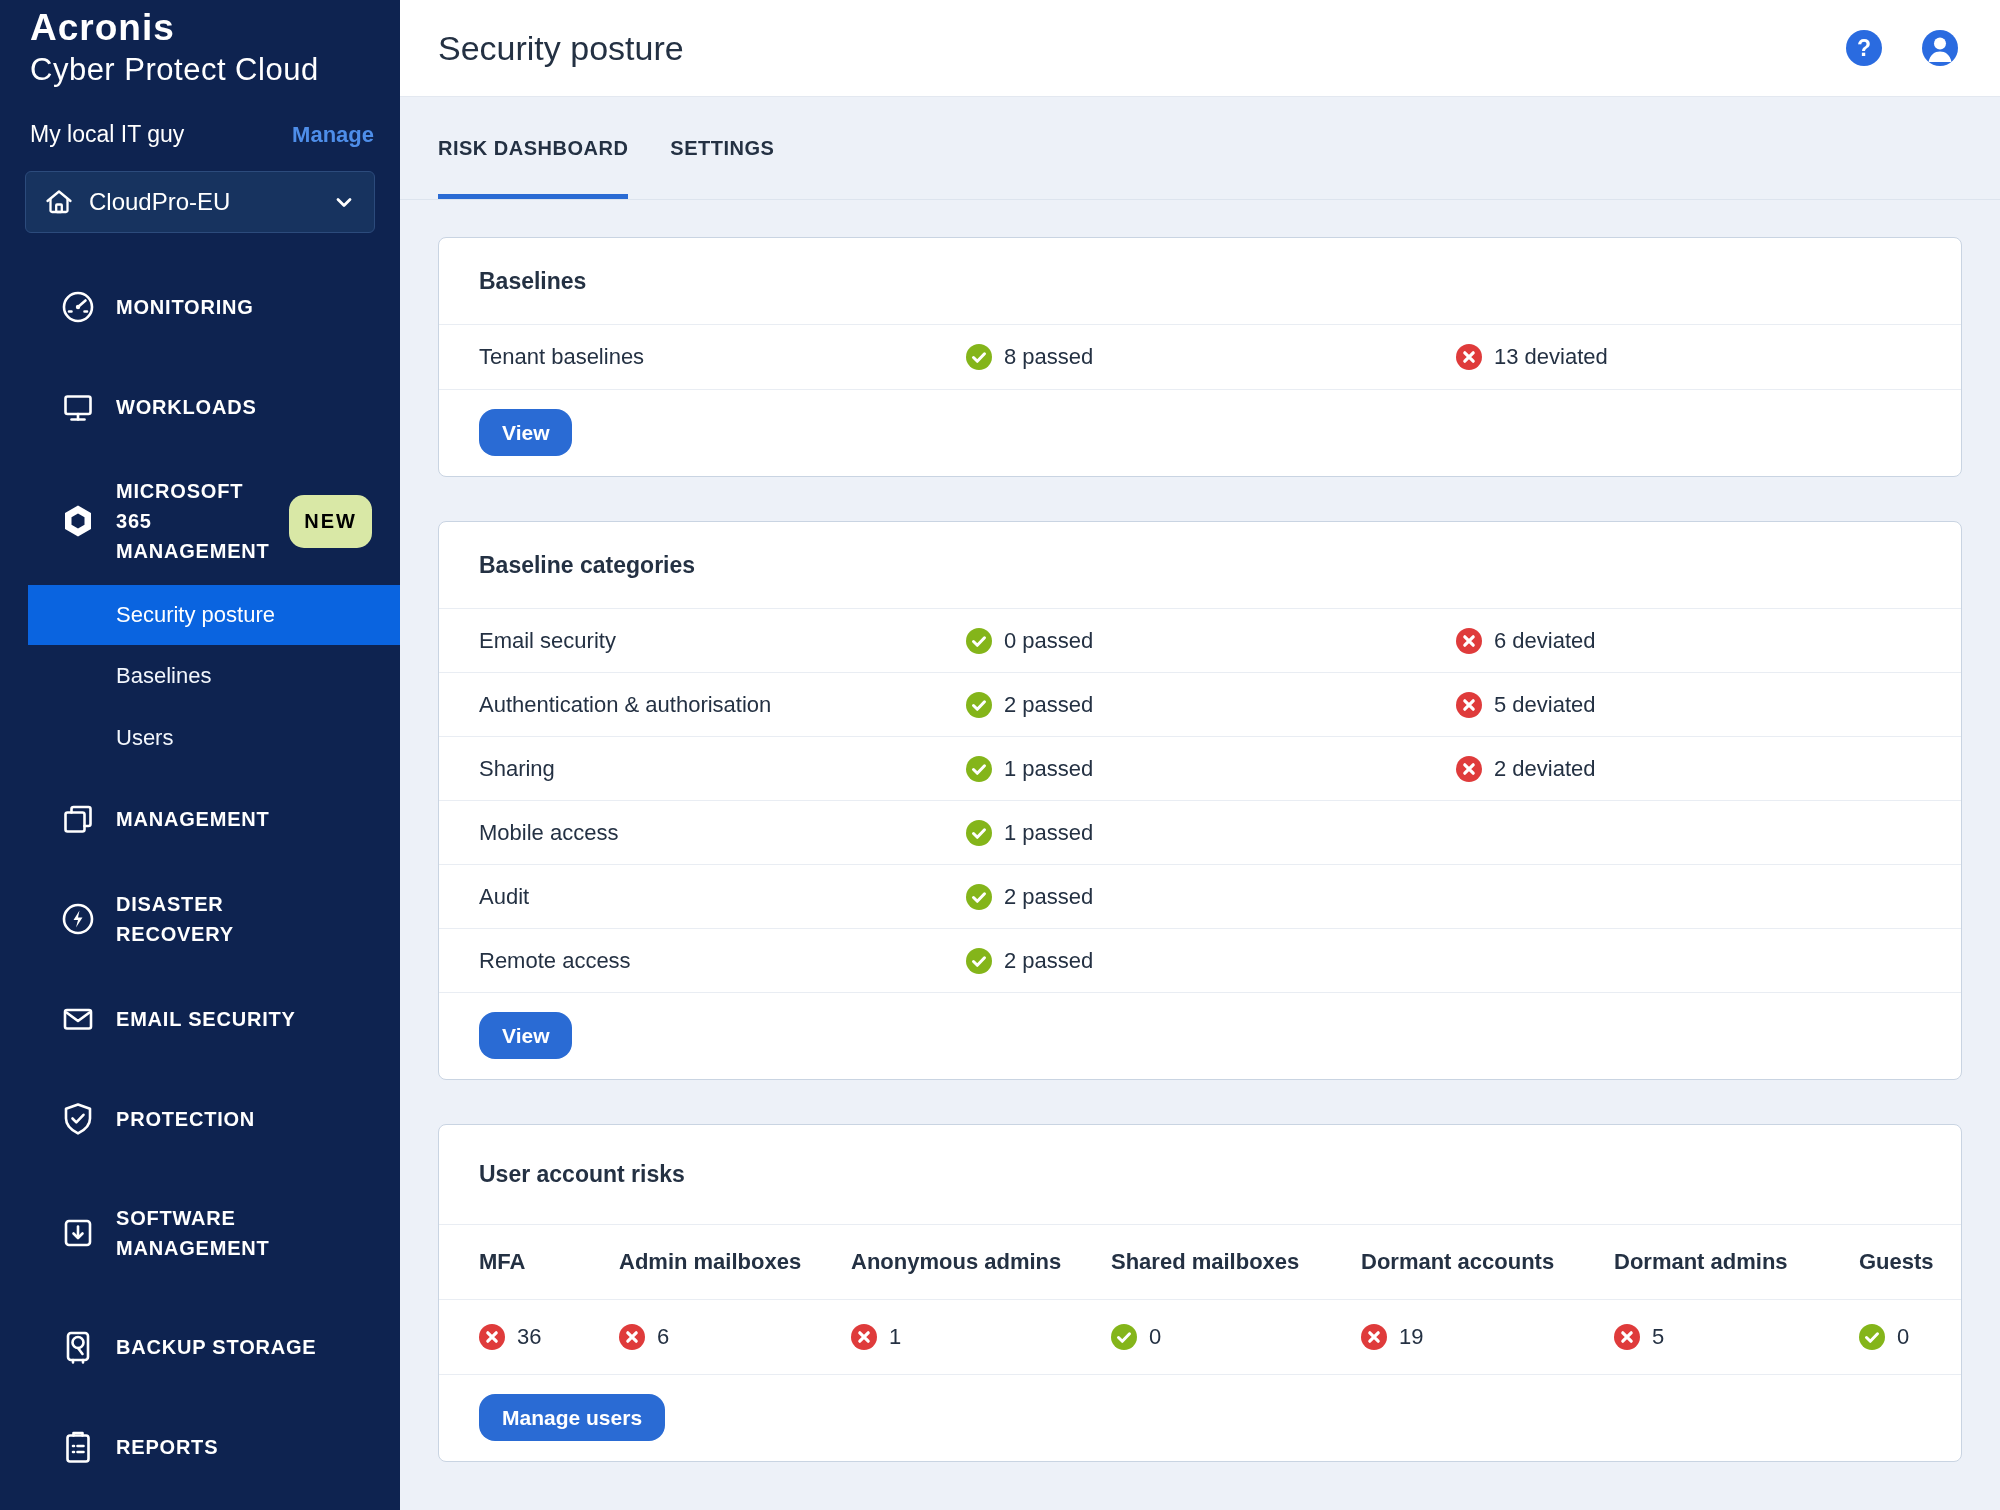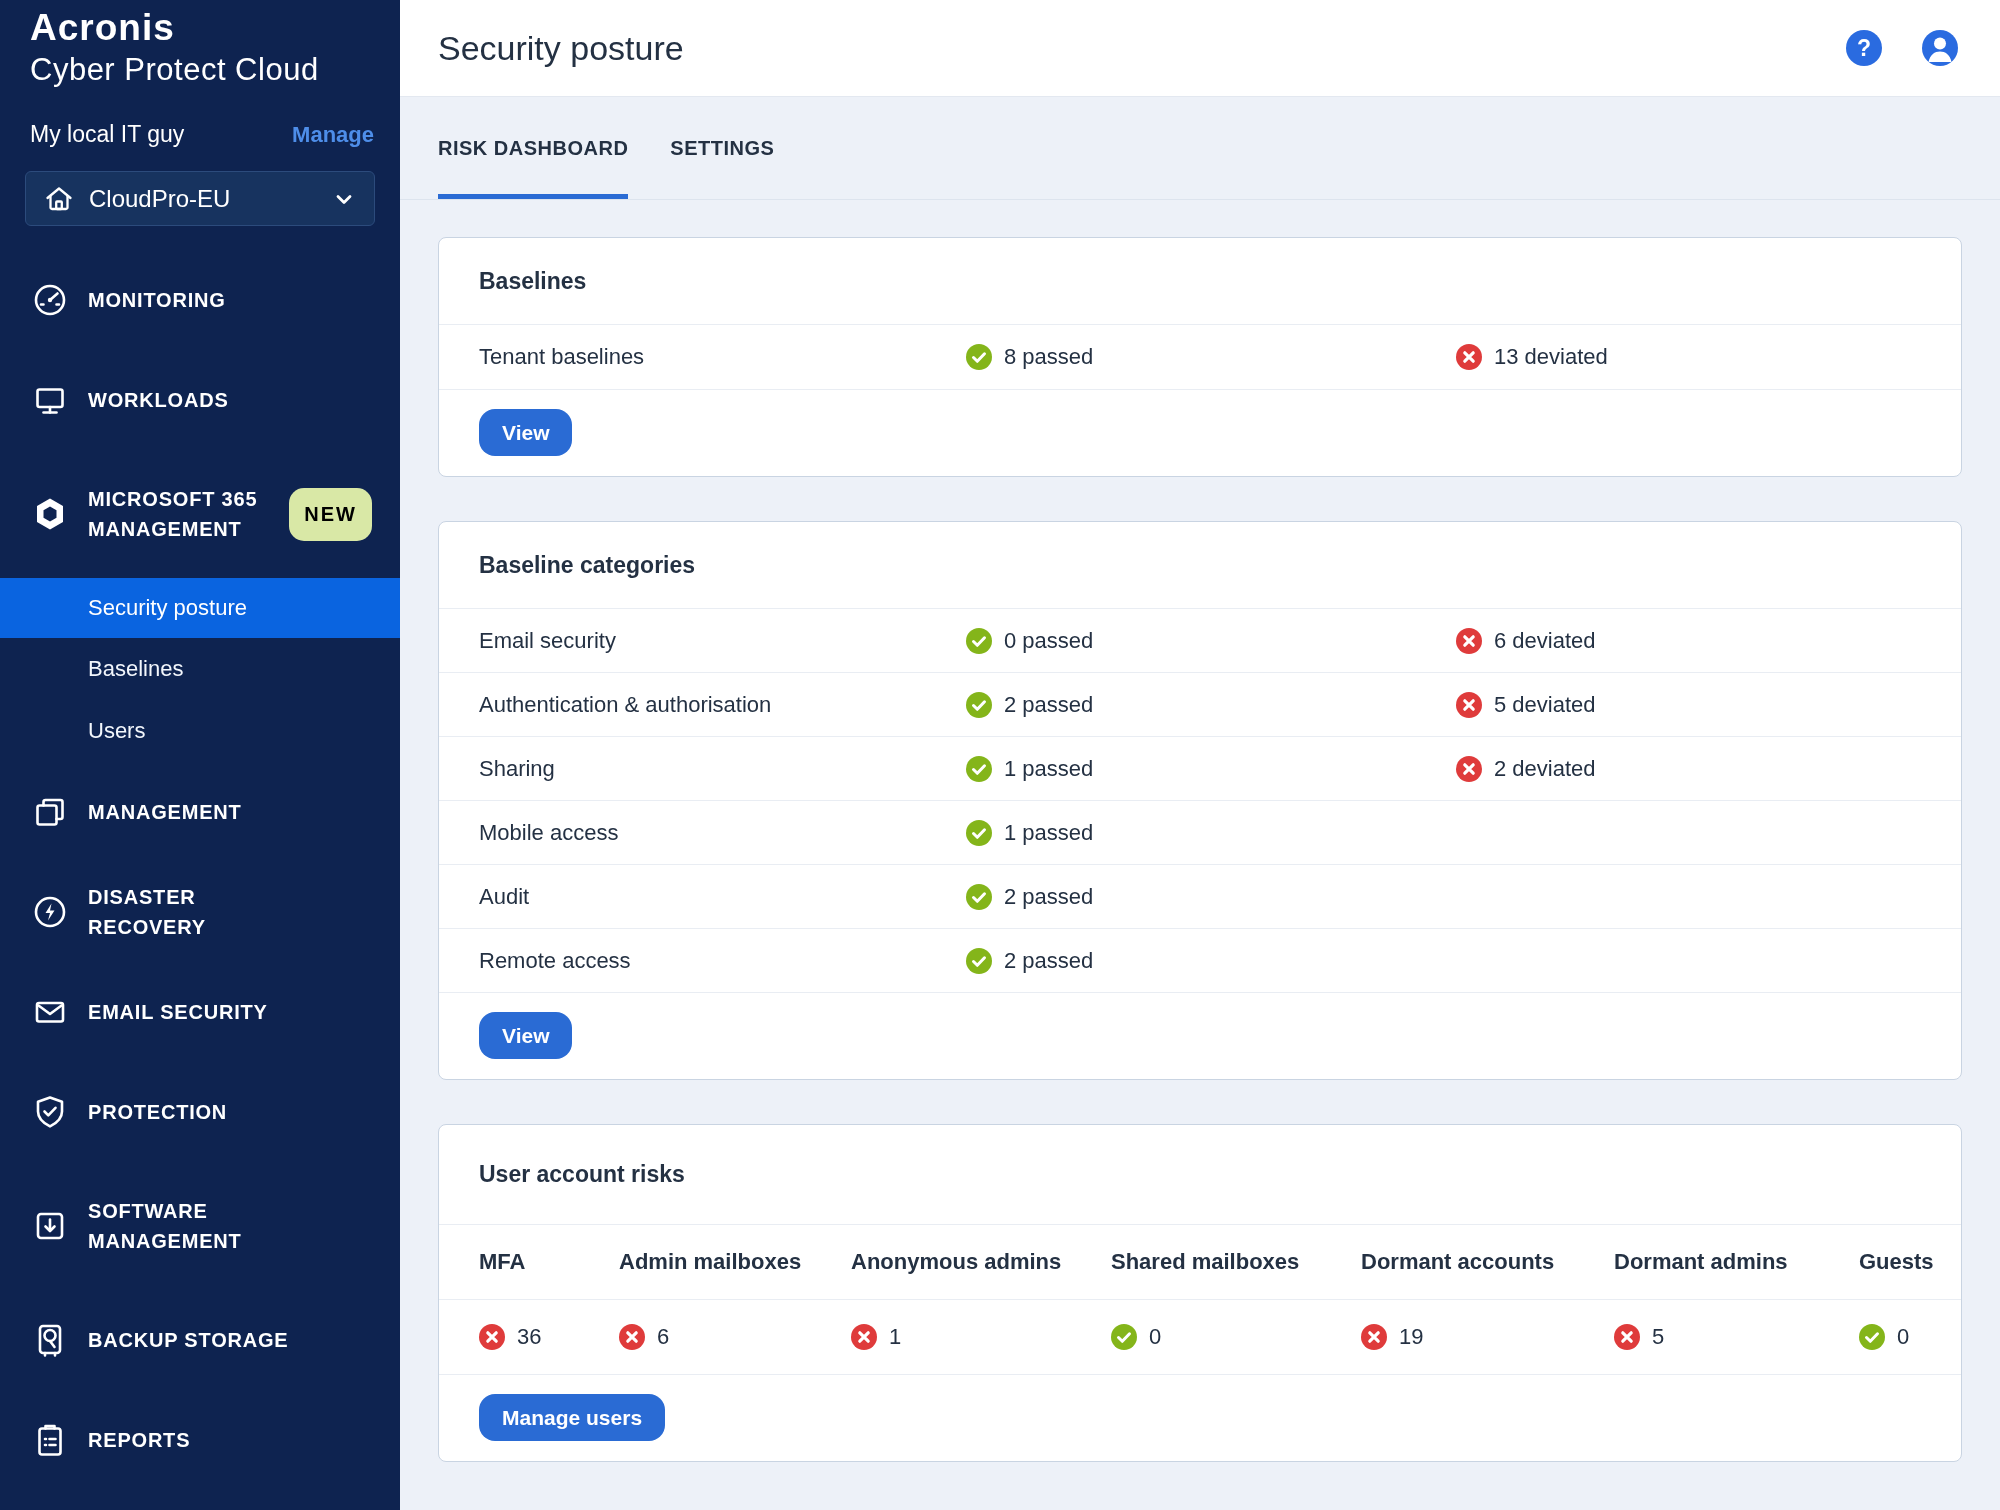--- a/index.html
+++ b/index.html
@@ -19,27 +19,27 @@
   }
   .logo { padding:7px 30px 0; }
   .logo-acronis { font-size:37px; font-weight:700; letter-spacing:1px; }
   .logo-product { font-size:31px; font-weight:300; margin-top:3px; letter-spacing:0.5px; }
   .tenant-row {
     display:flex; justify-content:space-between; align-items:center;
     padding:33px 26px 0 30px; font-size:23px;
   }
   .manage-link { color:#4e8ee9; font-weight:600; font-size:22px; cursor:pointer; text-decoration:none; }
   .tenant-selector {
-    margin:23px 25px 0; height:55px;
+    margin:23px 25px 0; height:62px;
     background:#17335f; border:1px solid #2c4b7c; border-radius:6px;
     display:flex; align-items:center; padding:0 18px; gap:15px;
     font-size:24px; cursor:pointer;
   }
   .selector-chevron { margin-left:auto; display:flex; }
-  nav { margin-top:24px; }
+  nav { margin-top:24px;margin-left:28px; }
   .nav-item {
     display:flex; align-items:center;
     min-height:100px; padding:0 28px 0 30px; cursor:pointer;
   }
   .nav-item.two-line { min-height:128px; }
   .nav-icon { width:40px; height:40px; flex-shrink:0; margin-right:18px; display:flex; }
   .nav-label {
     font-size:20px; font-weight:700; letter-spacing:0.8px;
     line-height:30px; max-width:230px;
   }

